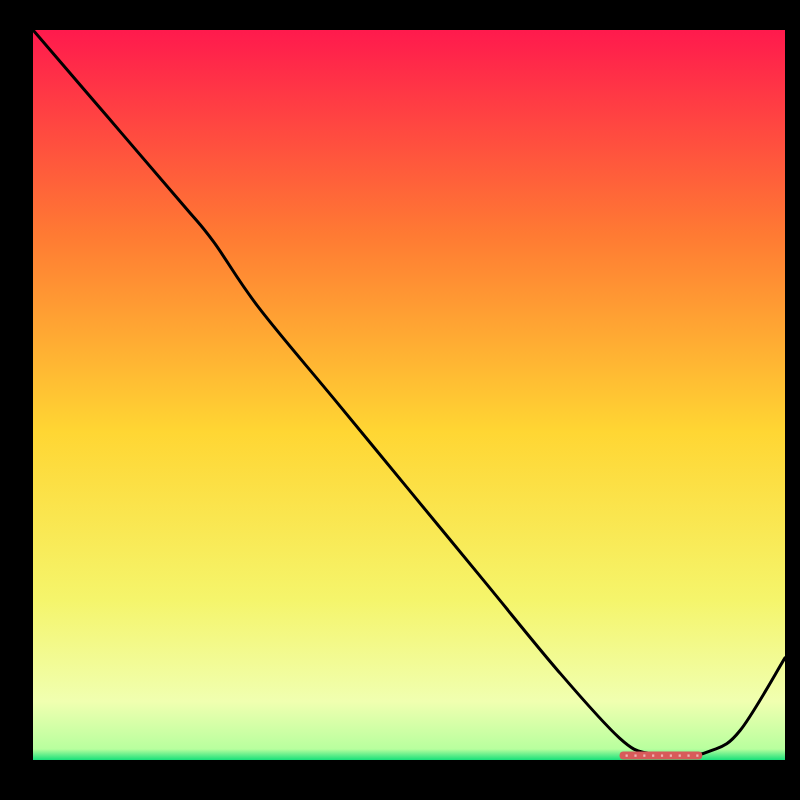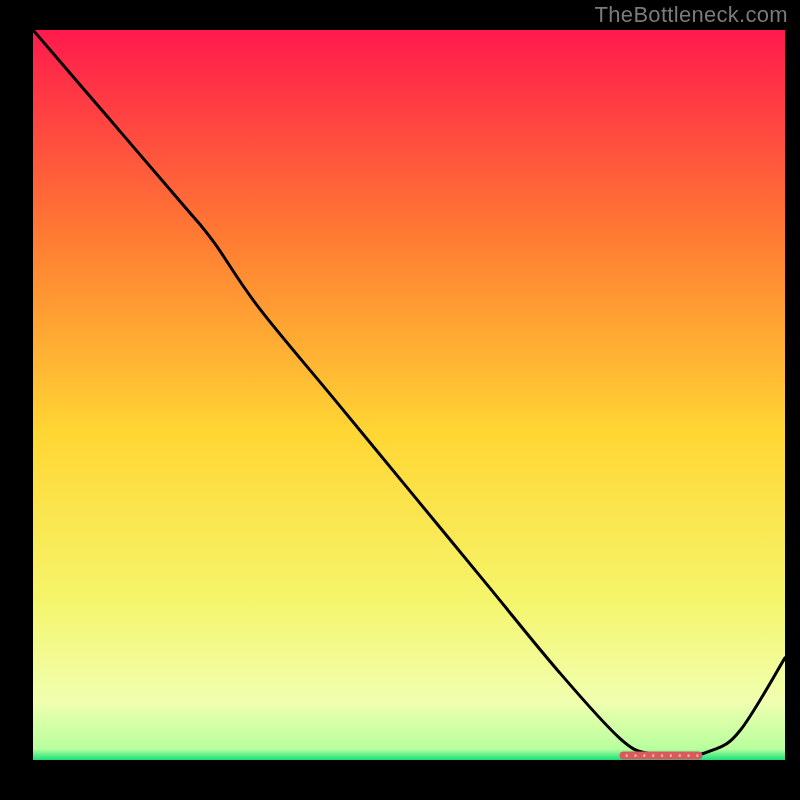--- a/index.html
+++ b/index.html
@@ -6,21 +6,20 @@
   html, body { width: 800px; height: 800px; background: #000; font-family: Arial, sans-serif; overflow: hidden; }
   .container { position: relative; width: 800px; height: 800px; background: #000; }
   .watermark { position: absolute; top: 2px; right: 12px; color: #7a7a7a; font-size: 22px; font-weight: 500; letter-spacing: 0.3px; }
   .plot-area { position: absolute; left: 33px; top: 30px; width: 752px; height: 730px; }
   .plot-area svg { display: block; width: 100%; height: 100%; }
 </style>
 </head>
 <body>
 
 <div class="container">
-  <div class="watermark">TheBottleneck.com</div>
   <div class="plot-area">
     <svg id="chart-svg" viewBox="0 0 752 730" preserveAspectRatio="none">
         <defs>
           <linearGradient id="bg-grad" x1="0" y1="0" x2="0" y2="1">
             <stop offset="0%" stop-color="#ff1a4d"></stop>
             <stop offset="28.000000000000004%" stop-color="#ff7a33"></stop>
             <stop offset="55.00000000000001%" stop-color="#ffd633"></stop>
             <stop offset="78%" stop-color="#f5f56b"></stop>
             <stop offset="92%" stop-color="#f0ffb0"></stop>
             <stop offset="98.5%" stop-color="#b8ff9e"></stop>

